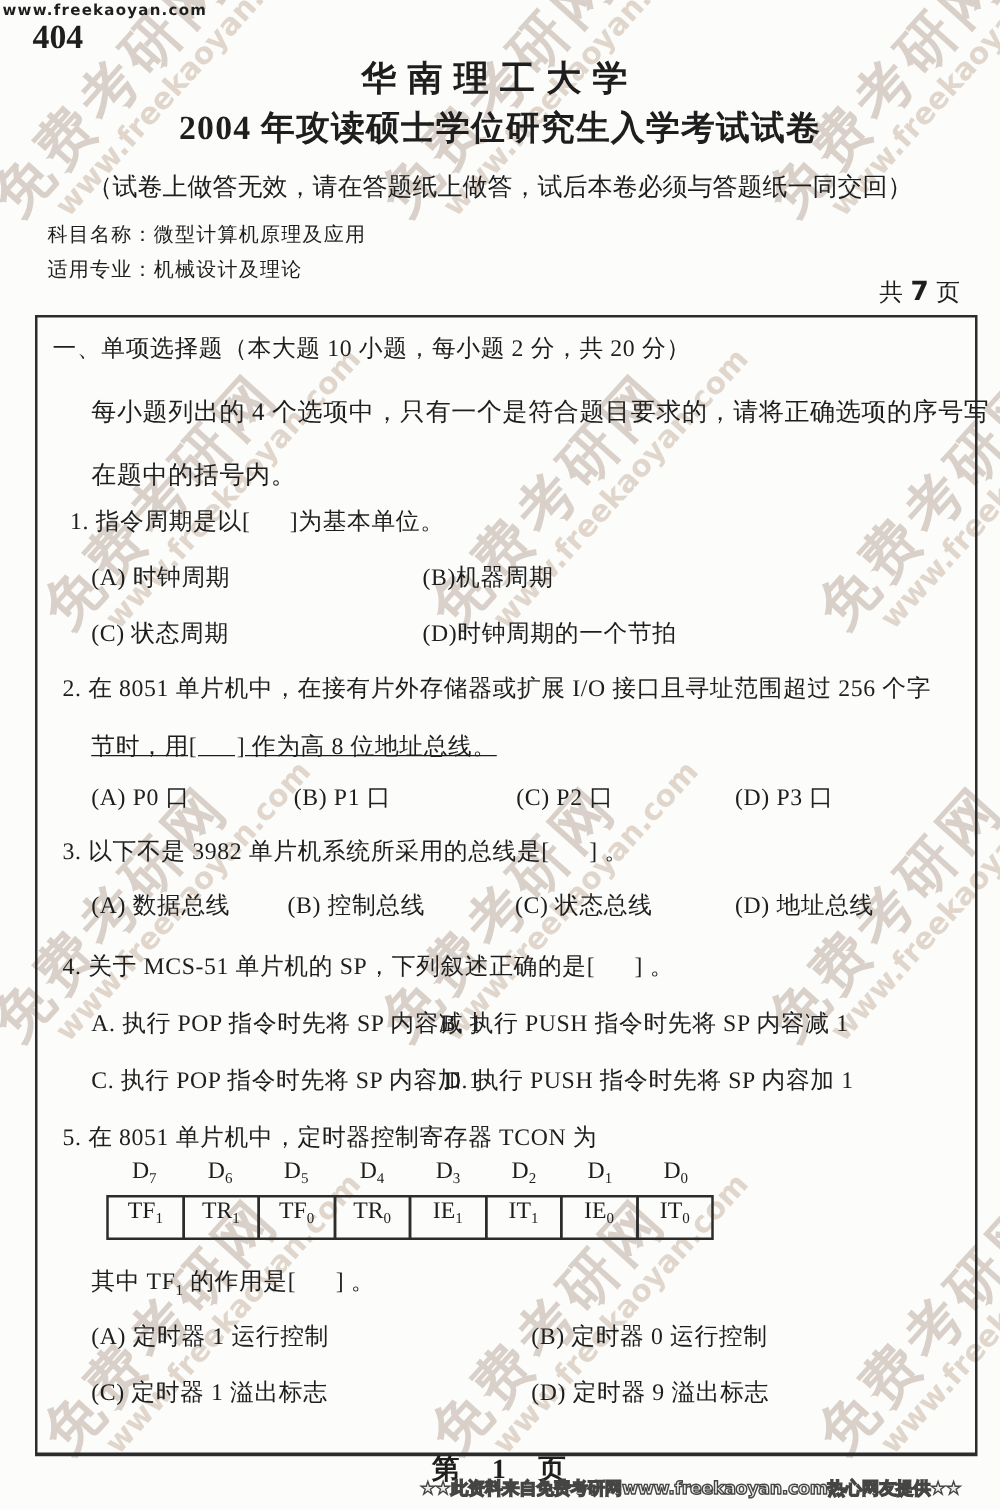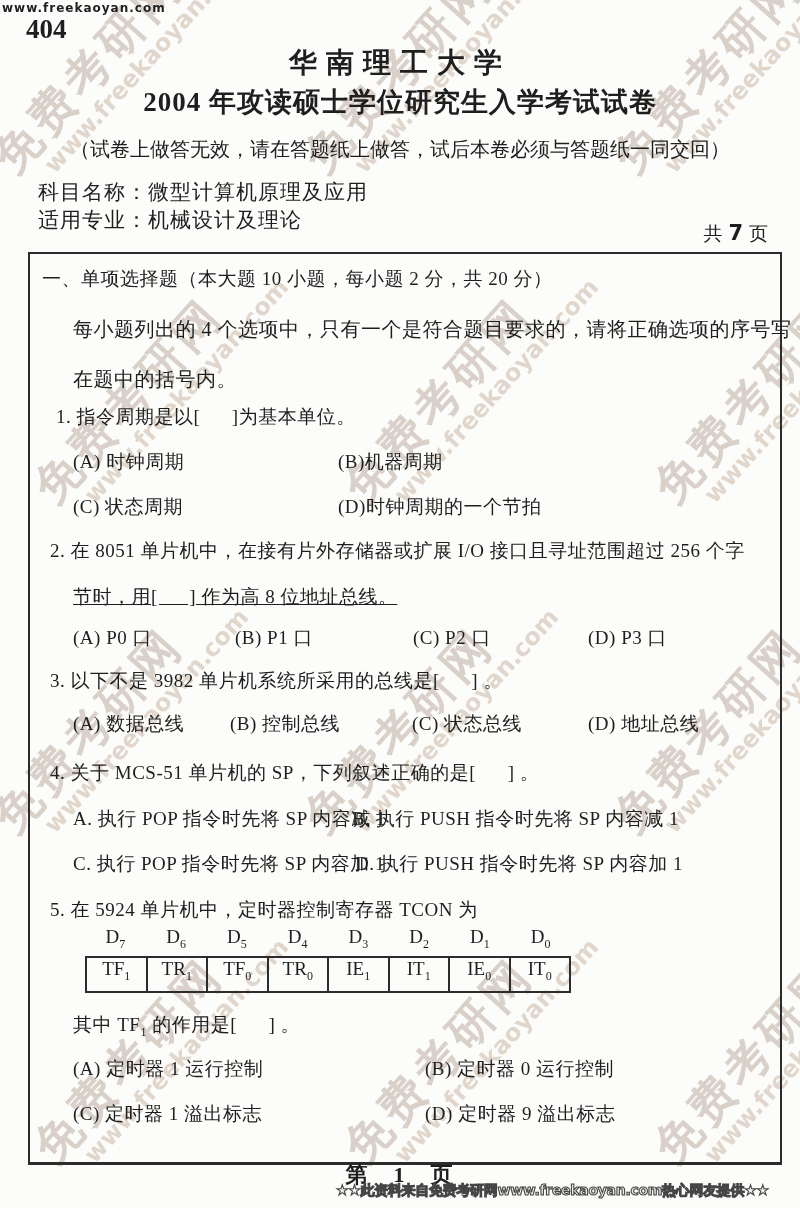--- a/index.html
+++ b/index.html
@@ -15,21 +15,21 @@
   .wm-layer { position:absolute; inset:0; overflow:hidden; z-index:1; }
   .wm { position:absolute; transform:rotate(-48deg); line-height:1.02; text-align:left; }
   .wm-cjk { display:block; font-size:46px; font-weight:bold; color:#d9d1c9; letter-spacing:5px; font-family:"Liberation Serif",serif; }
   .wm-url { display:block; font-size:24px; font-weight:bold; color:#e0d6cc; font-family:"DejaVu Sans",sans-serif; margin-left:28px; }
 
   .top-url { top:1px; left:2px; font-family:"DejaVu Sans",sans-serif; font-weight:bold; font-size:12px; letter-spacing:1px; }
   .doc-num { top:14px; left:26px; font-size:27px; font-weight:bold; }
   .t1 { top:44px; font-size:28px; font-weight:600; letter-spacing:9px; }
   .t2 { top:84px; font-size:27px; font-weight:600; letter-spacing:1px; }
   .note { top:136px; font-size:20px; }
-  .meta { font-size:21px; letter-spacing:1px; }
+  .meta { font-size:16px; letter-spacing:1px; }
   .pages { top:221px; right:32px; left:auto; font-size:19px; }
   .pages .num { font-weight:bold; font-size:21px; margin:0 6px; font-family:"DejaVu Sans",sans-serif; }
 
   .qbox { position:absolute; left:28px; top:252px; width:750px; height:908px;
           border:2px solid #2c2c2c; border-bottom-width:3px; z-index:2; background:transparent; }
 
   .txt { font-size:19px; letter-spacing:0.5px; }
   .big { font-size:20px; letter-spacing:0.5px; }
 
   
@@ -135,21 +135,21 @@
 <div class="abs txt" style="left:230px; top:711px;">(B) 控制总线</div>
 <div class="abs txt" style="left:412px; top:711px;">(C) 状态总线</div>
 <div class="abs txt" style="left:588px; top:711px;">(D) 地址总线</div>
 
 <div class="abs txt" style="left:50px; top:760px;">4. 关于 MCS-51 单片机的 SP，下列叙述正确的是[      ] 。</div>
 <div class="abs txt" style="left:73px;  top:806px;">A. 执行 POP 指令时先将 SP 内容减 1</div>
 <div class="abs txt" style="left:352px; top:806px;">B. 执行 PUSH 指令时先将 SP 内容减 1</div>
 <div class="abs txt" style="left:73px;  top:851px;text-align:center;">C. 执行 POP 指令时先将 SP 内容加 1</div>
 <div class="abs txt" style="left:355px; top:851px;">D. 执行 PUSH 指令时先将 SP 内容加 1</div>
 
-<div class="abs txt" style="left:50px; top:897px;">5. 在 5924 单片机中，定时器控制寄存器 TCON 为</div>
+<div class="abs txt" style="left:50px; top:897px;">5. 在 8051 单片机中，定时器控制寄存器 TCON 为</div>
 <div class="tcon-headers">
     <span>D<sub>7</sub></span>
     <span>D<sub>6</sub></span>
     <span>D<sub>5</sub></span>
     <span>D<sub>4</sub></span>
     <span>D<sub>3</sub></span>
     <span>D<sub>2</sub></span>
     <span>D<sub>1</sub></span>
     <span>D<sub>0</sub></span>
   </div>

